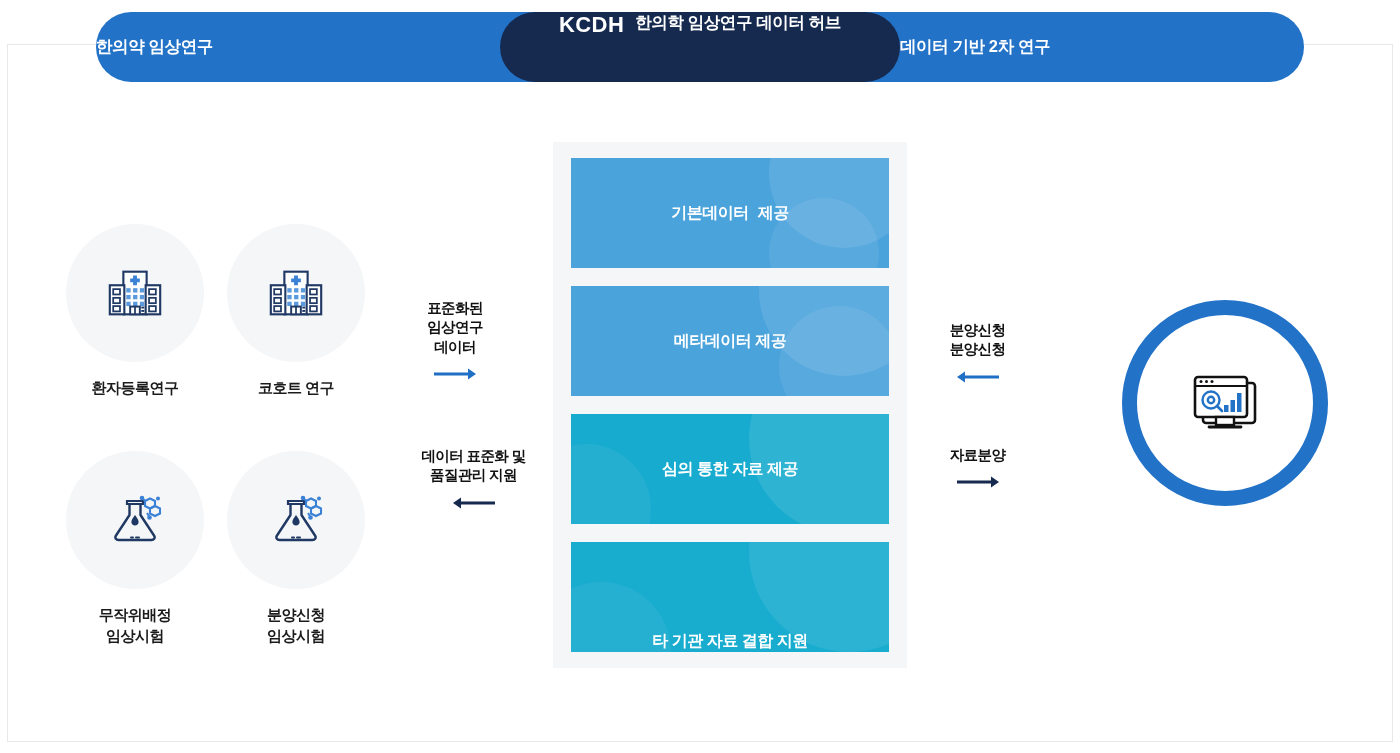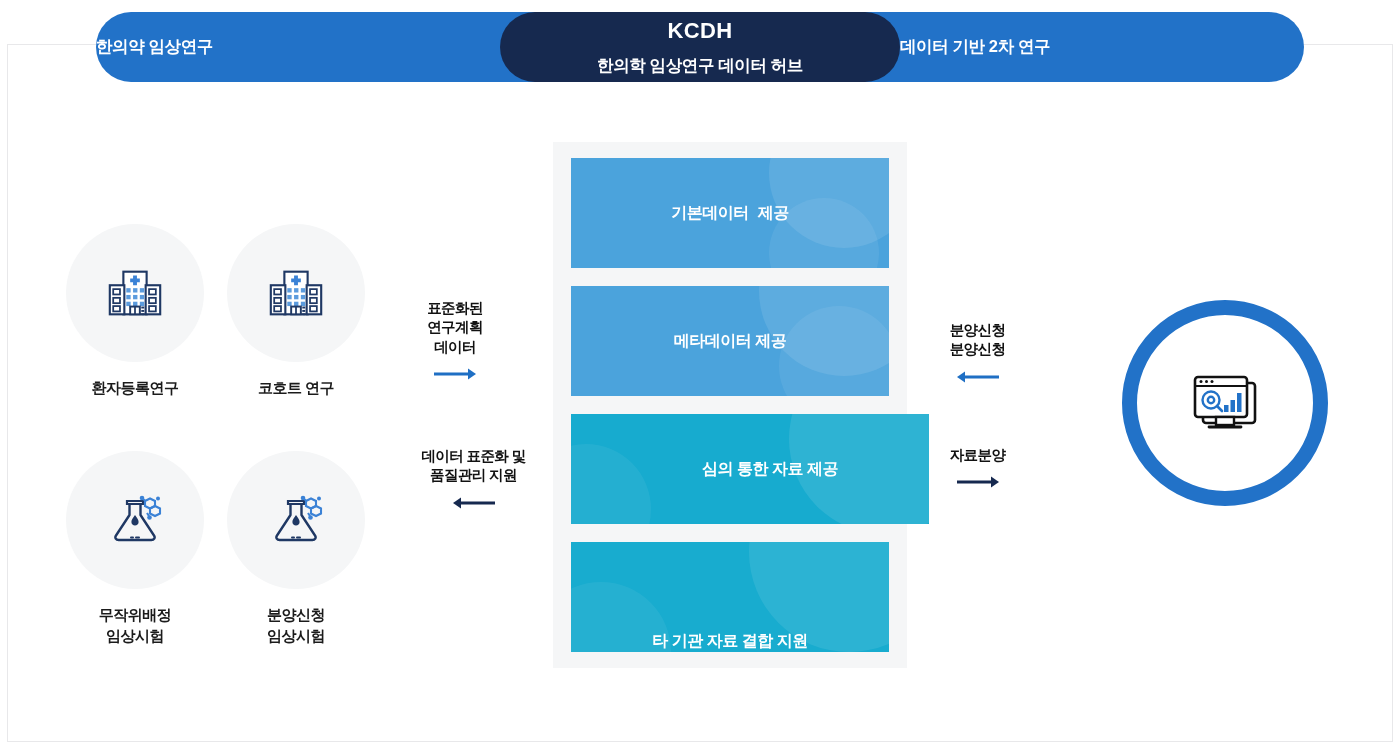--- a/index.html
+++ b/index.html
@@ -28,21 +28,21 @@
     position:absolute;top:0;height:70px;
     display:flex;align-items:center;justify-content:flex-start;
     color:#ffffff;font-weight:bold;font-size:16.5px;letter-spacing:-0.4px;
     white-space:nowrap;
   }
   .seg-left{left:0;width:404px;}
   .seg-right{left:804px;width:404px;}
   .pill-dark{
     position:absolute;left:404px;top:0;width:400px;height:70px;
     background:#16294f;border-radius:35px;
-    display:flex;align-items:center;justify-content:center;gap:11px;flex-direction:column;
+    display:flex;justify-content:center;gap:11px;
   }
   .kcdh-logo{
     color:#ffffff;font-weight:bold;font-size:22px;letter-spacing:0.4px;
   }
   .kcdh-text{
     color:#ffffff;font-weight:bold;font-size:16.5px;letter-spacing:-0.4px;
   }
 
   
   .node{position:absolute;width:150px;text-align:center;}
@@ -83,21 +83,21 @@
     overflow:hidden;
   }
   .hubcard .lbl{
     position:relative;z-index:2;
     color:#ffffff;font-weight:bold;font-size:16px;letter-spacing:-0.5px;
     white-space:nowrap;
   }
   .hubcard .blob{position:absolute;border-radius:50%;z-index:1;}
   #hub-0{top:16px;background:#4ba3dc;}
   #hub-1{top:144px;background:#4ba3dc;}
-  #hub-2{top:272px;background:#17abcf;padding-left:40px;}
+  #hub-2{top:272px;background:#17abcf;}
   #hub-3{top:400px;background:#18accf;align-items:flex-end;}
 
   
   .ring{
     position:absolute;left:1122px;top:300px;width:206px;height:206px;
     border-radius:50%;border:15px solid #2272c8;background:#ffffff;
     box-sizing:border-box;display:flex;align-items:center;justify-content:center;
   }
 </style>
 </head>
@@ -250,21 +250,21 @@
     </div>
     <div class="cap">
       <span>분양신청</span><br>
       <span>임상시험</span>
     </div>
   </div>
 
   <div class="flow" id="flow-std">
     <div class="txt">
       <span>표준화된</span><br>
-      <span>연구계획</span><br>
+      <span>임상연구</span><br>
       <span>데이터</span>
     </div>
     <div class="arrow">
       <svg width="46" height="16" viewBox="0 0 46 16">
         <line x1="2" y1="8" x2="38" y2="8" stroke="#1f6fc4" stroke-width="3"></line>
         <path d="M36 2.5L44 8l-8 5.5z" fill="#1f6fc4"></path>
       </svg>
     </div>
   </div>
 

